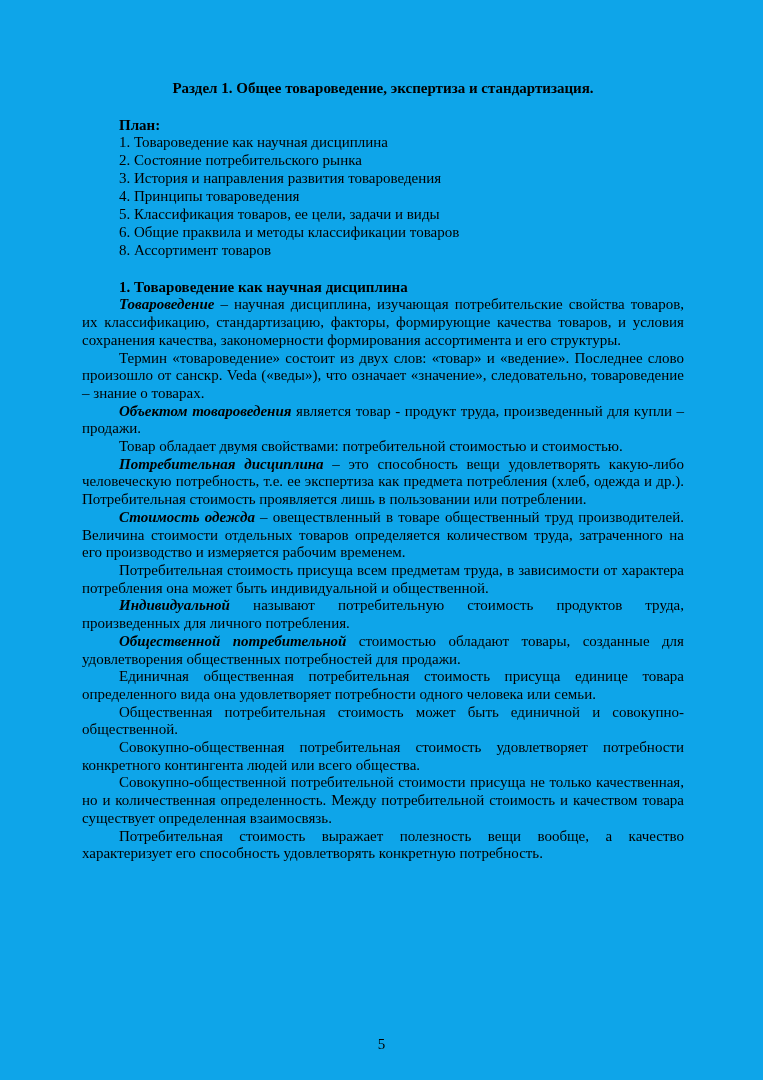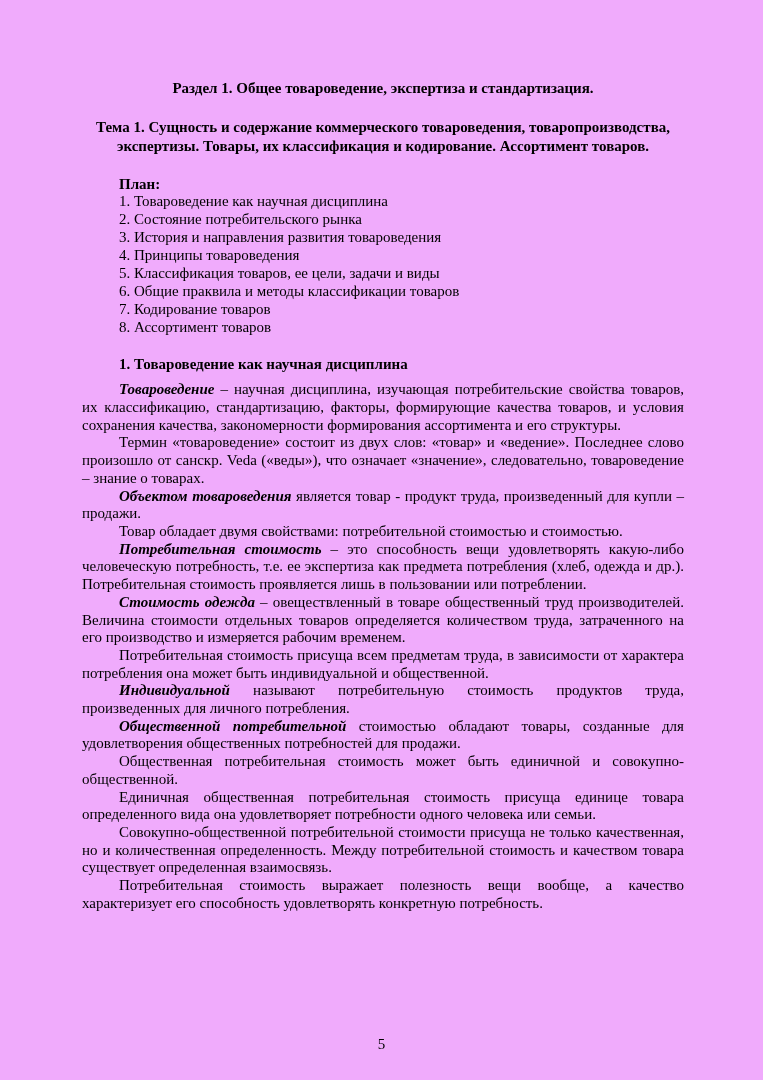--- a/index.html
+++ b/index.html
@@ -4,21 +4,21 @@
 <style>
   html, body {
     margin: 0;
     padding: 0;
     background: #ffffff;
   }
   .doc-page {
     position: relative;
     width: 763px;
     height: 1080px;
-    background: #f0abfc;
+    background: #0ea5e9;
     color: #000000;
     font-family: "Liberation Serif", "DejaVu Serif", serif;
     font-size: 15px;
     line-height: 17.7px;
     overflow: hidden;
     box-sizing: border-box;
   }
   .content {
     position: absolute;
     top: 80px;
@@ -44,21 +44,21 @@
   }
   .plan-item {
     line-height: 17.9px;
   }
   .section-heading {
     font-weight: bold;
     margin-top: 19px;
     padding-left: 37px;
   }
   .paragraphs {
-    margin-top: 8px;
+    margin-top: 0;
   }
   .para {
     margin: 0;
     text-align: justify;
     text-indent: 37px;
     line-height: 17.7px;
   }
   .seg-bi {
     font-weight: bold;
     font-style: italic;
@@ -72,49 +72,48 @@
   }
 </style>
 </head>
 <body>
 
 <div class="doc-page">
   <div class="content">
 
     <div class="title-center">Раздел 1. Общее товароведение, экспертиза и стандартизация.</div>
 
-    <div class="title-center topic-title">Тема 1. Сущность и содержание коммерческого товароведения, товаропроизводства, экспертизы. Товары, их классификация и кодирование. Ассортимент товаров.</div>
 
     <div class="plan-label">План:</div>
 
     <div class="plan-list">
         <div class="plan-item">1. Товароведение как научная дисциплина</div>
         <div class="plan-item">2. Состояние потребительского рынка</div>
         <div class="plan-item">3. История и направления развития товароведения</div>
         <div class="plan-item">4. Принципы товароведения</div>
         <div class="plan-item">5. Классификация товаров, ее цели, задачи и виды</div>
         <div class="plan-item">6. Общие праквила и методы классификации товаров</div>
-        <div class="plan-item">7. Кодирование товаров</div>
         <div class="plan-item">8. Ассортимент товаров</div>
       </div>
 
     <div class="section-heading">1. Товароведение как научная дисциплина</div>
 
     <div class="paragraphs">
         <p class="para"><span class="seg-bi">Товароведение</span><span> – научная дисциплина, изучающая потребительские свойства товаров, их классификацию, стандартизацию, факторы, формирующие качества товаров, и условия сохранения качества, закономерности формирования ассортимента и его структуры.</span></p>
         <p class="para"><span>Термин «товароведение» состоит из двух слов: «товар» и «ведение». Последнее слово произошло от санскр. Veda («веды»), что означает «значение», следовательно, товароведение – знание о товарах.</span></p>
         <p class="para"><span class="seg-bi">Объектом товароведения</span><span> является товар -  продукт труда, произведенный для купли – продажи.</span></p>
         <p class="para"><span>Товар обладает двумя свойствами: потребительной стоимостью и стоимостью.</span></p>
-        <p class="para"><span class="seg-bi">Потребительная стоимость</span><span> – это способность вещи удовлетворять какую-либо человеческую потребность, т.е. ее экспертиза как предмета потребления (хлеб, одежда и др.). Потребительная стоимость проявляется лишь в пользовании или потреблении.</span></p>
+        <p class="para"><span class="seg-bi">Потребительная дисциплина</span><span> – это способность вещи удовлетворять какую-либо человеческую потребность, т.е. ее экспертиза как предмета потребления (хлеб, одежда и др.). Потребительная стоимость проявляется лишь в пользовании или потреблении.</span></p>
         <p class="para"><span class="seg-bi">Стоимость одежда</span><span> – овеществленный в товаре общественный труд производителей. Величина стоимости отдельных товаров определяется количеством труда, затраченного на его производство и измеряется рабочим временем.</span></p>
         <p class="para"><span>Потребительная стоимость присуща всем предметам труда, в зависимости от характера потребления она может быть индивидуальной и общественной.</span></p>
         <p class="para"><span class="seg-bi">Индивидуальной</span><span> называют потребительную стоимость продуктов труда, произведенных для личного потребления.</span></p>
         <p class="para"><span class="seg-bi">Общественной потребительной</span><span> стоимостью обладают товары, созданные для удовлетворения общественных потребностей для продажи.</span></p>
+        <p class="para"><span>Единичная общественная потребительная стоимость присуща единице товара определенного вида она удовлетворяет потребности одного человека или семьи.</span></p>
         <p class="para"><span>Общественная потребительная стоимость может быть единичной и совокупно-общественной.</span></p>
-        <p class="para"><span>Единичная общественная потребительная стоимость присуща единице товара определенного вида она удовлетворяет потребности одного человека или семьи.</span></p>
+        <p class="para"><span>Совокупно-общественная потребительная стоимость удовлетворяет потребности конкретного контингента людей или всего общества.</span></p>
         <p class="para"><span>Совокупно-общественной потребительной стоимости присуща не только качественная, но и количественная определенность. Между потребительной стоимость и качеством товара существует определенная взаимосвязь.</span></p>
         <p class="para"><span>Потребительная стоимость выражает полезность вещи вообще, а качество характеризует его способность удовлетворять конкретную потребность.</span></p>
       </div>
 
   </div>
 
   <div class="page-number">5</div>
 </div>
 
 </body></html>

